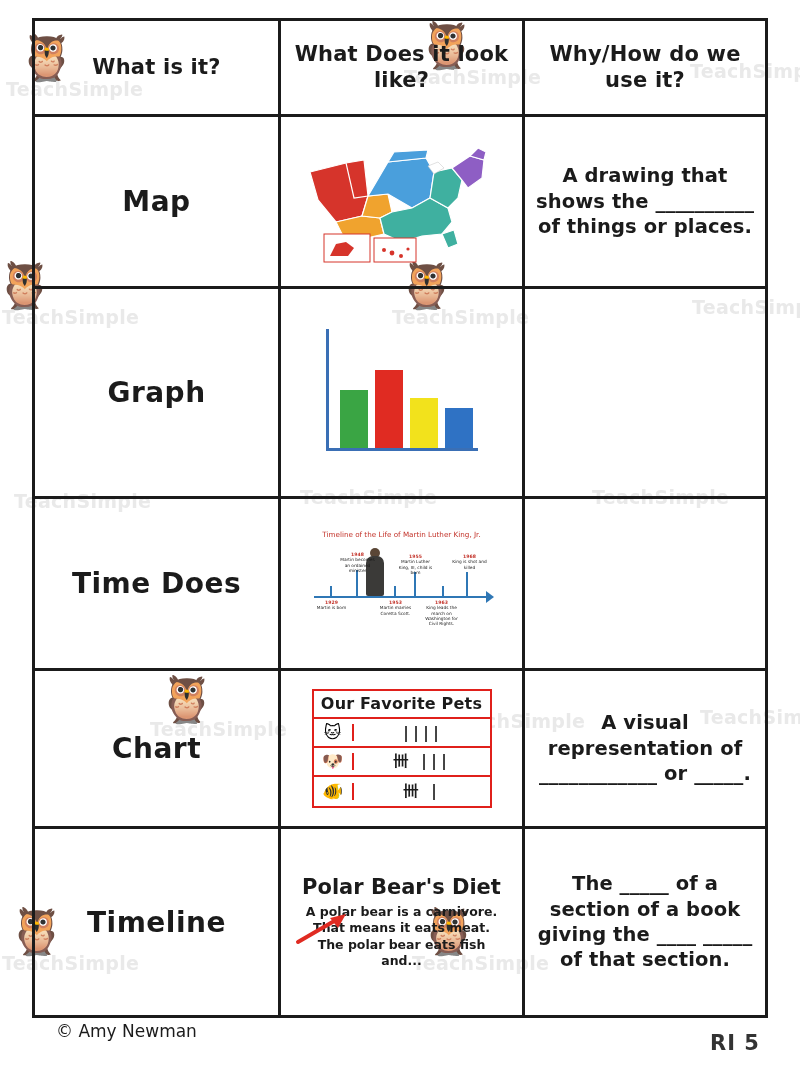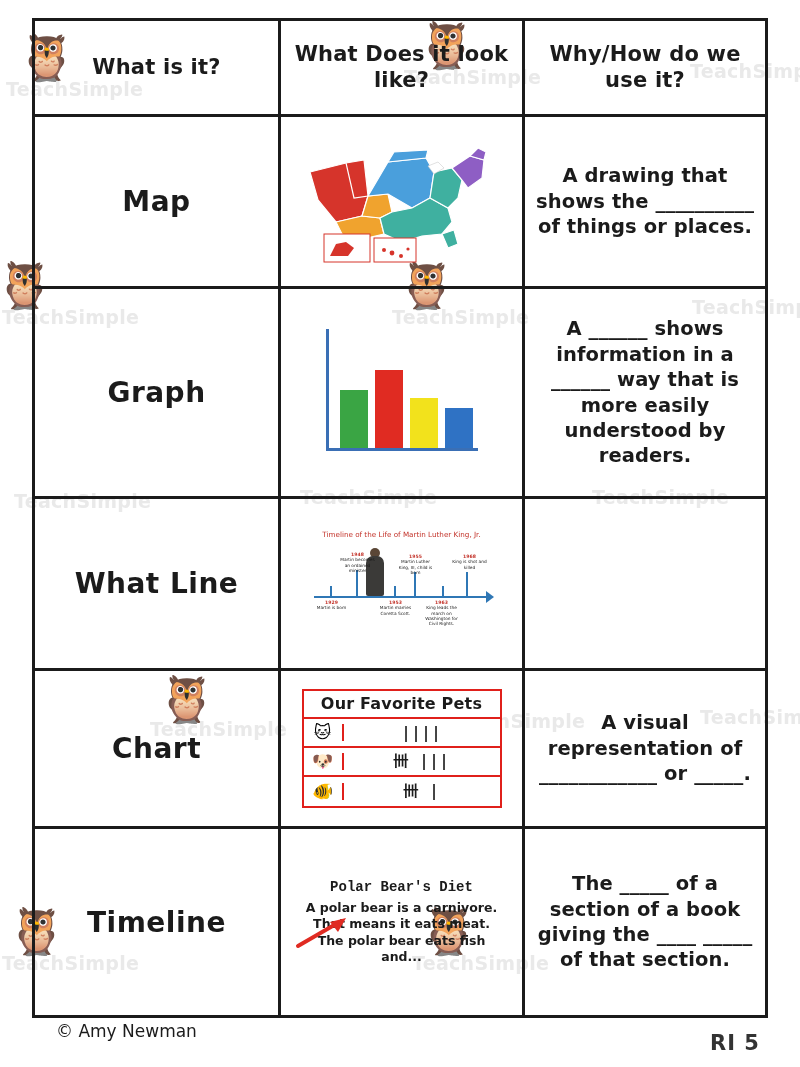--- a/index.html
+++ b/index.html
@@ -143,21 +143,21 @@
     border-radius: 7px 7px 2px 2px;
   }
   .tl-head {
     position: absolute; left: 66px; top: 20px;
     width: 10px; height: 10px; border-radius: 50%;
     background: #5a4636;
   }
 
   
   .tally {
-    width: 200px; border: 2px solid #e0201b; background: #fff;
+    width: 180px; border: 2px solid #e0201b; background: #fff;
   }
   .tally-title {
     text-align: center;
     font-size: 16px; font-weight: 700; color: #1b1b1b;
     padding: 3px 0 4px;
     border-bottom: 2px solid #e0201b;
     letter-spacing: .2px;
   }
   .tally-row {
     display: flex; align-items: center;
@@ -172,23 +172,22 @@
   .tally-marks {
     flex: 1; text-align: center;
     font-size: 15px; font-weight: 700; letter-spacing: 1px; color: #1b1b1b;
     font-family: "DejaVu Sans Mono", monospace;
   }
 
   
   .heading-sample { position: relative; width: 212px; padding: 4px 2px 2px; }
   .hs-title {
     text-align: center;
-    font-size: 14px; font-weight: 700; color: #1b1b1b;
+    font-size: 21px; font-weight: 700; color: #1b1b1b;
     line-height: 1.12;
-    font-family: Liberation Mono, monospace;
   }
   .hs-body {
     margin-top: 4px;
     text-align: center;
     font-size: 12.5px; font-weight: 700; color: #1b1b1b;
     line-height: 1.32;
     padding: 0 6px;
   }
   .hs-arrow { position: absolute; left: -2px; top: 40px; }
 
@@ -304,28 +303,25 @@
           <div class="bars">
             <div class="axis-v"></div>
             <div class="axis-h"></div>
             <div class="bar b1"></div>
             <div class="bar b2"></div>
             <div class="bar b3"></div>
             <div class="bar b4"></div>
           </div>
         </div>
       </div>
-      <div class="c3">
-        <div class="def">A ______ shows information in a ______ way that is more easily understood by readers.</div>
-      </div>
     </div>
 
     <div class="row row-time">
       <div class="c1">
-        <div class="term">What Line</div>
+        <div class="term">Time Does</div>
       </div>
       <div class="c2">
         <div class="visual">
           <div class="tl">
             <div class="tl-title">Timeline of the Life of Martin Luther King, Jr.</div>
             <div class="tl-line"></div>
             <div class="tl-arrow"></div>
 
             <div class="tl-head"></div>
             <div class="tl-person"></div>

